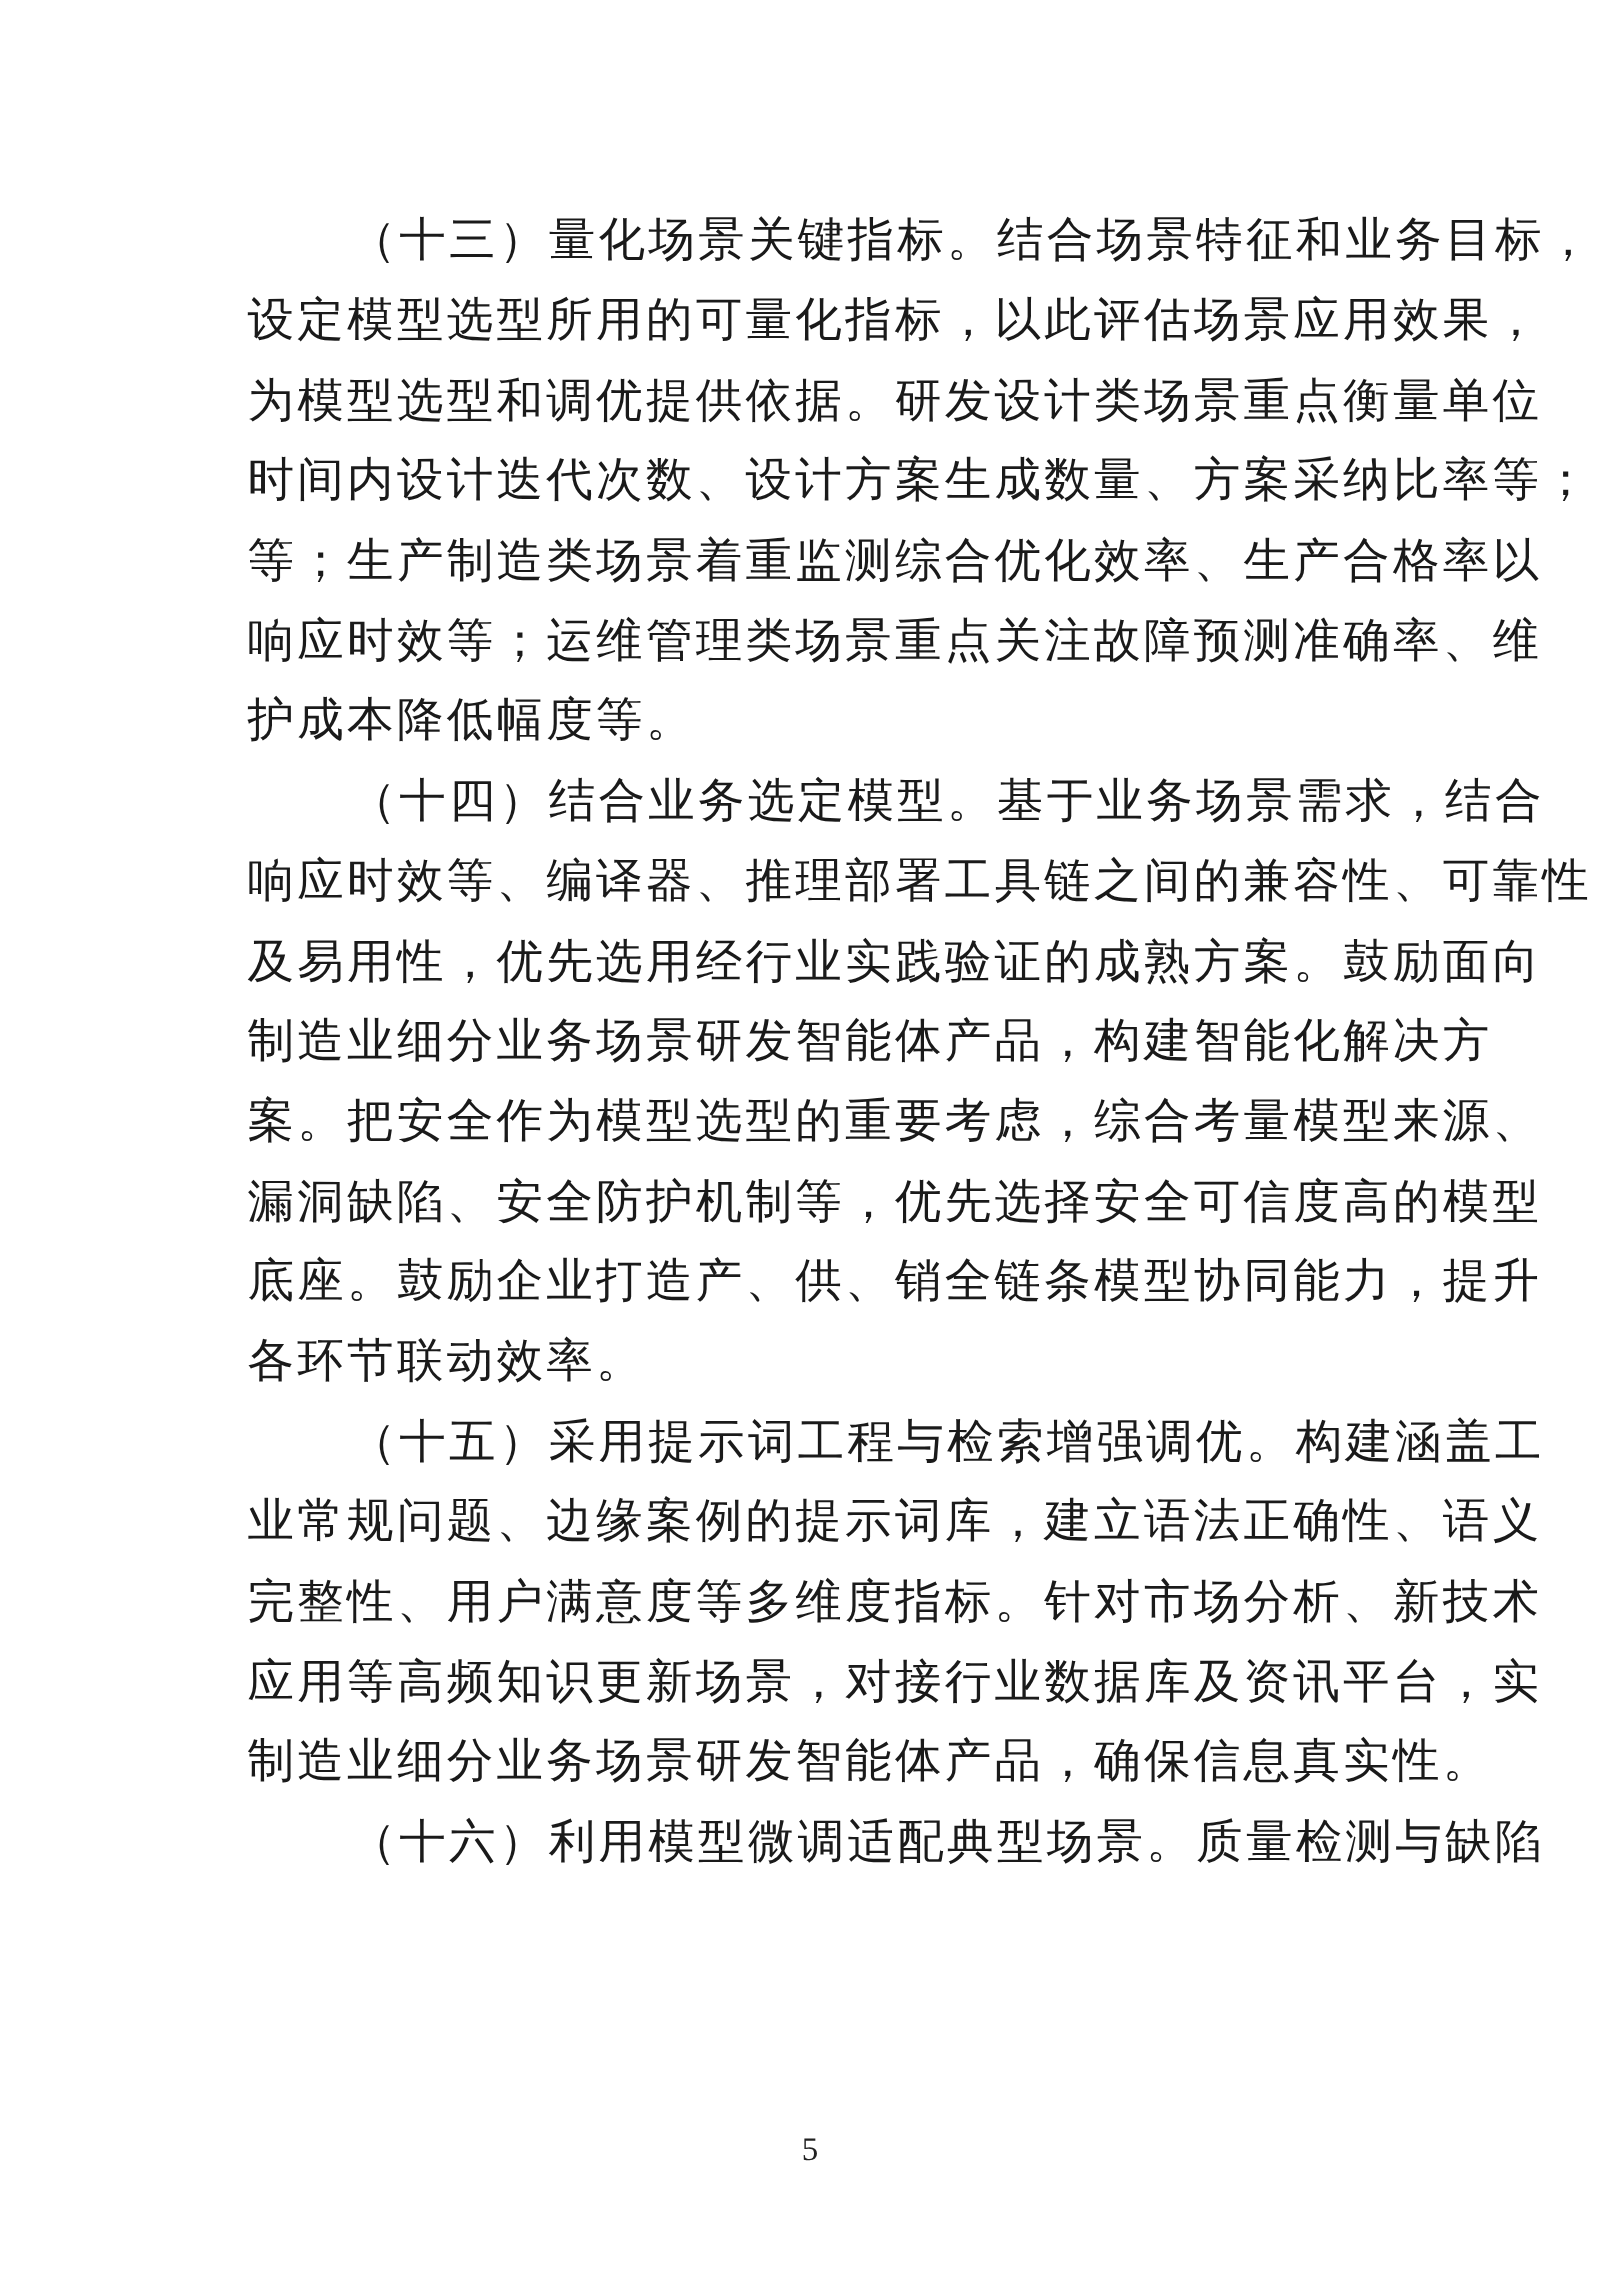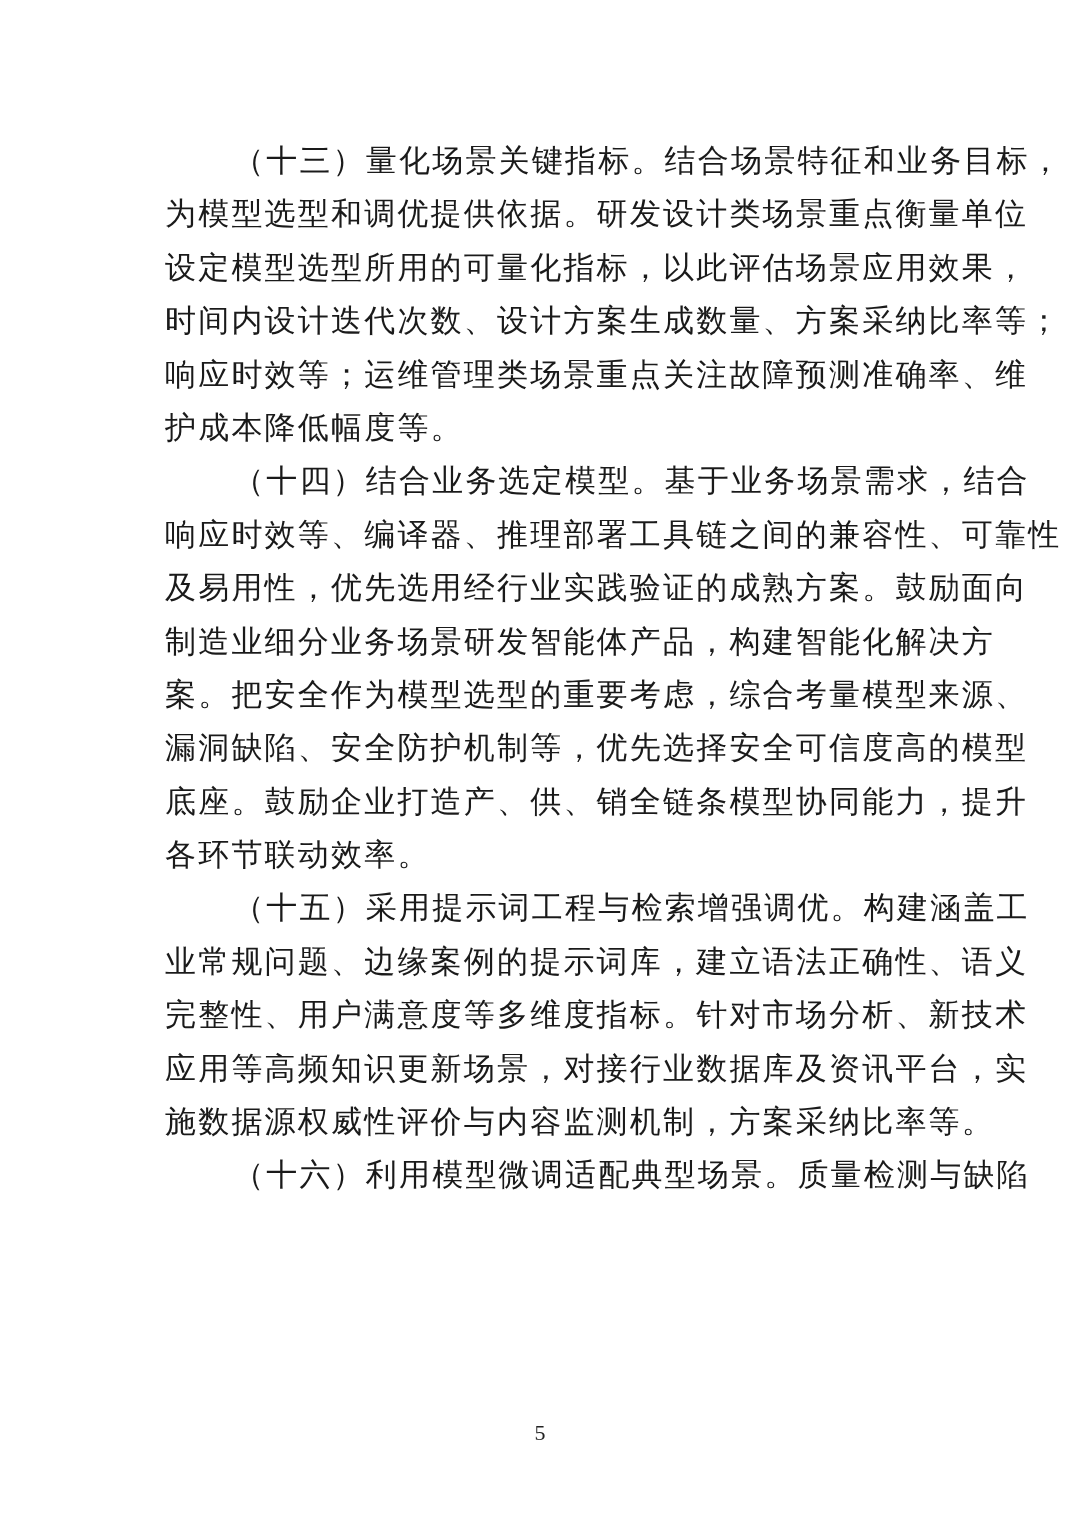--- a/index.html
+++ b/index.html
@@ -56,44 +56,45 @@
   }
 </style>
 </head>
 <body>
 
 <div class="page">
   <div class="body-text">
 
     <div>
       <div class="line indent">（十三）量化场景关键指标。结合场景特征和业务目标，</div>
+      <div class="line">设定模型选型所用的可量化指标，以此评估场景应用效果，</div>
       <div class="line">为模型选型和调优提供依据。研发设计类场景重点衡量单位</div>
-      <div class="line">设定模型选型所用的可量化指标，以此评估场景应用效果，</div>
       <div class="line">时间内设计迭代次数、设计方案生成数量、方案采纳比率等；</div>
+      <div class="line">等；生产制造类场景着重监测综合优化效率、生产合格率以</div>
       <div class="line">响应时效等；运维管理类场景重点关注故障预测准确率、维</div>
       <div class="line last">护成本降低幅度等。</div>
     </div>
 
     <div>
       <div class="line indent">（十四）结合业务选定模型。基于业务场景需求，结合</div>
       <div class="line">响应时效等、编译器、推理部署工具链之间的兼容性、可靠性</div>
       <div class="line">及易用性，优先选用经行业实践验证的成熟方案。鼓励面向</div>
       <div class="line">制造业细分业务场景研发智能体产品，构建智能化解决方</div>
       <div class="line">案。把安全作为模型选型的重要考虑，综合考量模型来源、</div>
       <div class="line">漏洞缺陷、安全防护机制等，优先选择安全可信度高的模型</div>
       <div class="line">底座。鼓励企业打造产、供、销全链条模型协同能力，提升</div>
       <div class="line last">各环节联动效率。</div>
     </div>
 
     <div>
       <div class="line indent">（十五）采用提示词工程与检索增强调优。构建涵盖工</div>
       <div class="line">业常规问题、边缘案例的提示词库，建立语法正确性、语义</div>
       <div class="line">完整性、用户满意度等多维度指标。针对市场分析、新技术</div>
       <div class="line">应用等高频知识更新场景，对接行业数据库及资讯平台，实</div>
-      <div class="line last">施数据源权威性评价与内容监测机制，方案采纳比率等。</div>
+      <div class="line last">制造业细分业务场景研发智能体产品，确保信息真实性。</div>
     </div>
 
     <div>
       <div class="line indent">（十六）利用模型微调适配典型场景。质量检测与缺陷</div>
     </div>
 
   </div>
 
   <div class="page-number">5</div>
 </div>

